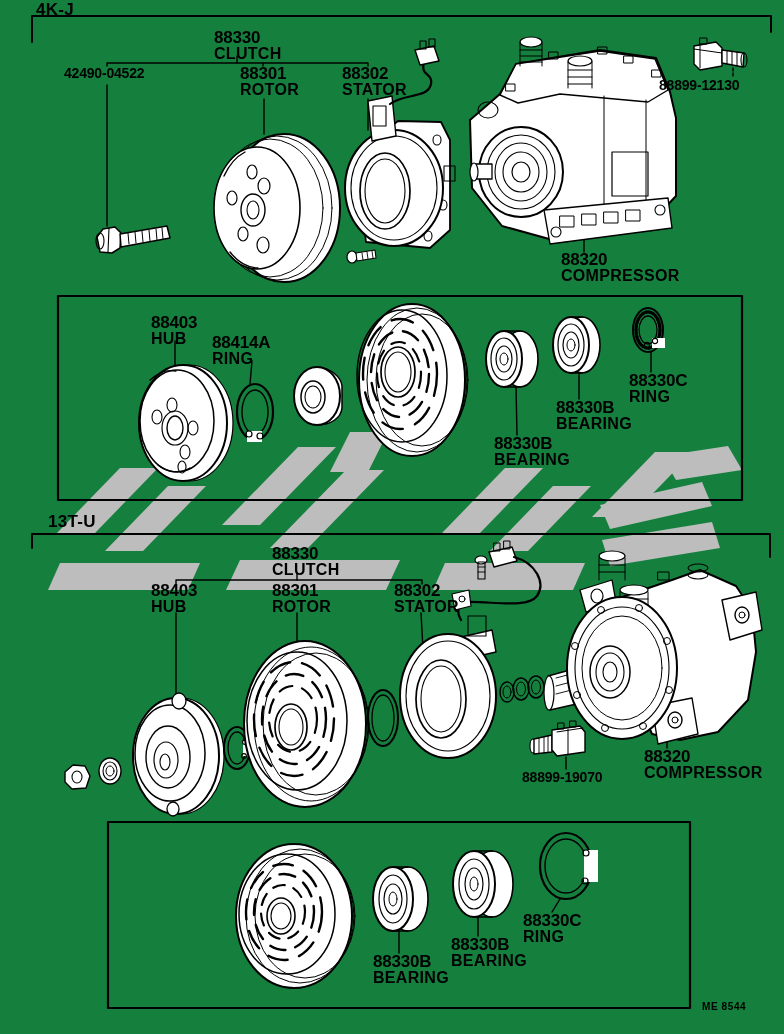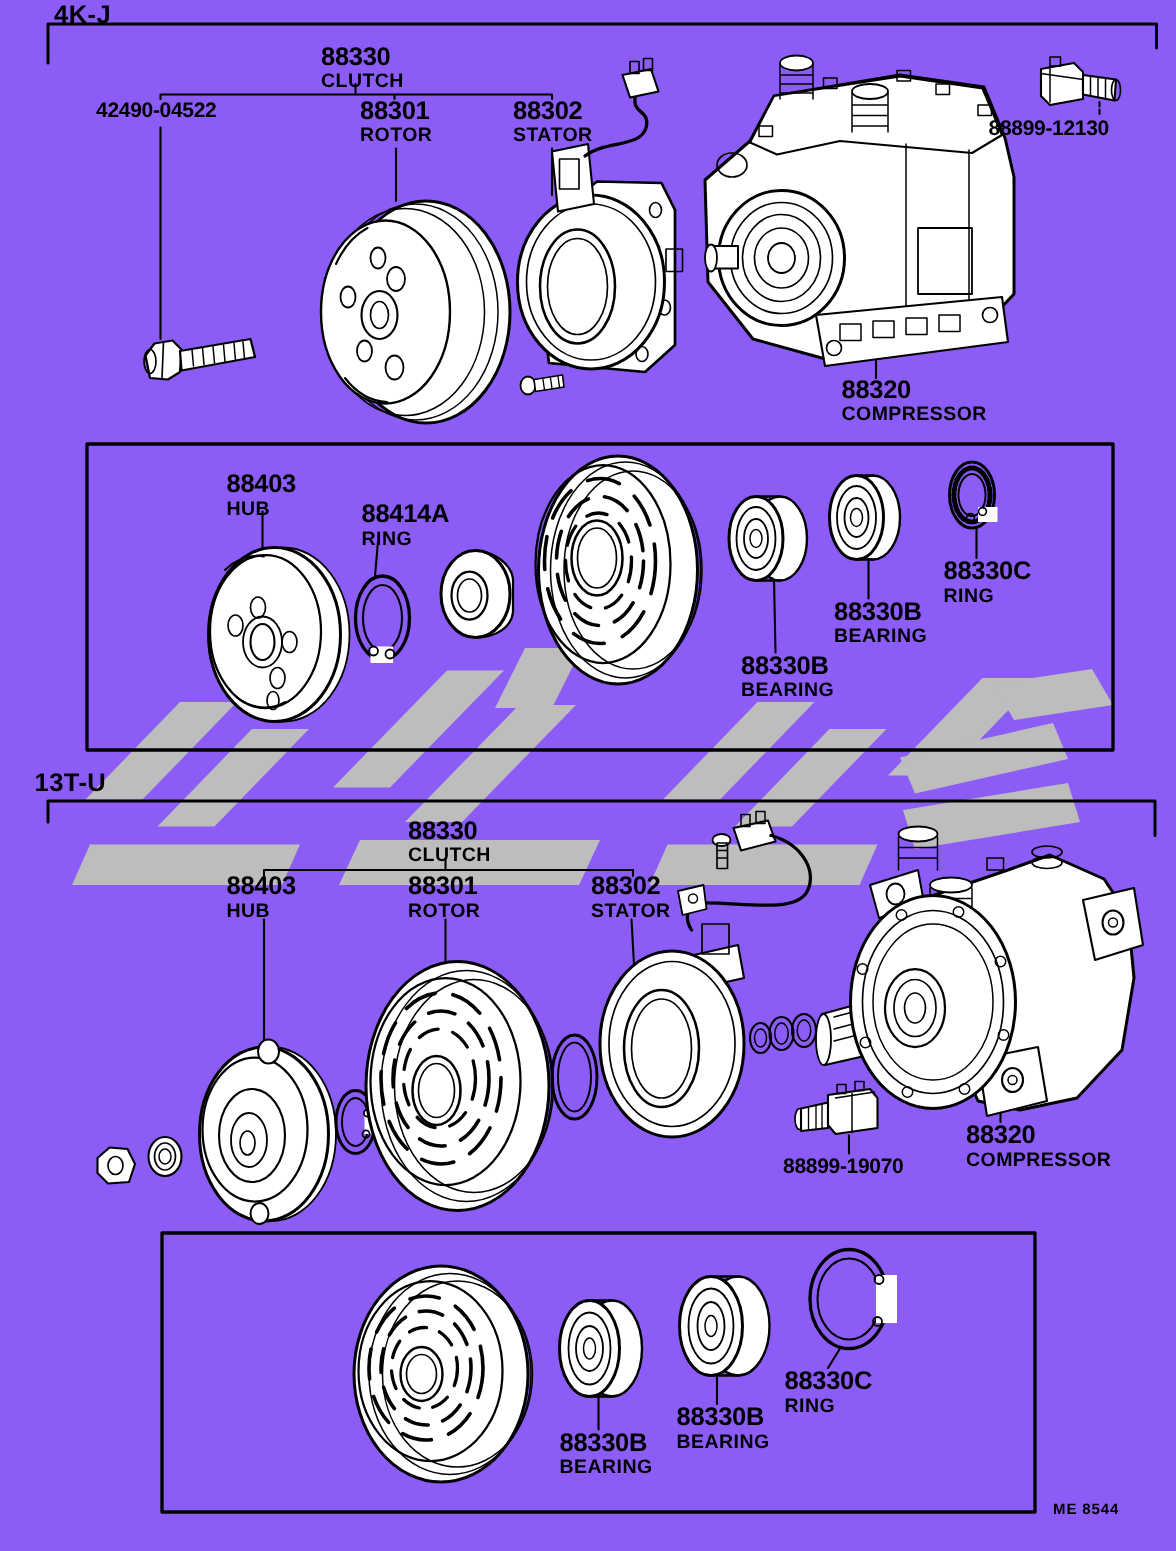--- a/index.html
+++ b/index.html
@@ -1,22 +1,22 @@
 <!DOCTYPE html>
 <html><head>
 <meta charset="utf-8">
 <style>
   html,body{margin:0;padding:0;background:#fff;}
-  .page{position:relative;width:784px;height:1034px;background:#8b5cf6;overflow:hidden;
+  .page{position:relative;width:784px;height:1034px;background:#15803d;overflow:hidden;
         font-family:"Liberation Sans",sans-serif;color:#000;}
   .page svg{position:absolute;left:0;top:0;}
   .callout{position:absolute;font-weight:700;white-space:nowrap;line-height:1;}
   .callout .num{font-size:17px;line-height:16px;letter-spacing:-0.2px;}
   .callout .num.small{font-size:14px;line-height:14px;letter-spacing:-0.2px;}
-  .callout .sub{font-size:13px;line-height:13px;letter-spacing:0.3px;margin-top:1px;}
+  .callout .sub{font-size:16px;line-height:13px;letter-spacing:0.3px;margin-top:1px;}
   .hdr{position:absolute;font-size:17px;font-weight:700;letter-spacing:0.3px;}
   .footer-code{position:absolute;font-size:10px;font-weight:700;letter-spacing:0.6px;}
 </style>
 </head>
 <body>
 
 <div class="page">
 
 <svg width="784" height="1034" viewBox="0 0 784 1034">
 
@@ -424,41 +424,41 @@
 <div class="callout" style="left:561px;top:252px">
   <div class="num">88320</div>
   <div class="sub">COMPRESSOR</div>
 </div>
 
 <div class="callout" style="left:151px;top:315px">
   <div class="num">88403</div>
   <div class="sub">HUB</div>
 </div>
 
-<div class="callout" style="left:241px;top:335px">
+<div class="callout" style="left:212px;top:335px">
   <div class="num">88414A</div>
   <div class="sub">RING</div>
 </div>
 
 <div class="callout" style="left:494px;top:436px">
   <div class="num">88330B</div>
   <div class="sub">BEARING</div>
 </div>
 
 <div class="callout" style="left:556px;top:400px">
   <div class="num">88330B</div>
   <div class="sub">BEARING</div>
 </div>
 
 <div class="callout" style="left:629px;top:373px">
   <div class="num">88330C</div>
   <div class="sub">RING</div>
 </div>
 
-<div class="hdr" style="left:23px;top:512px">13T-U</div>
+<div class="hdr" style="left:48px;top:512px">13T-U</div>
 
 <div class="callout" style="left:272px;top:546px">
   <div class="num">88330</div>
   <div class="sub">CLUTCH</div>
 </div>
 
 <div class="callout" style="left:151px;top:583px">
   <div class="num">88403</div>
   <div class="sub">HUB</div>
 </div>

